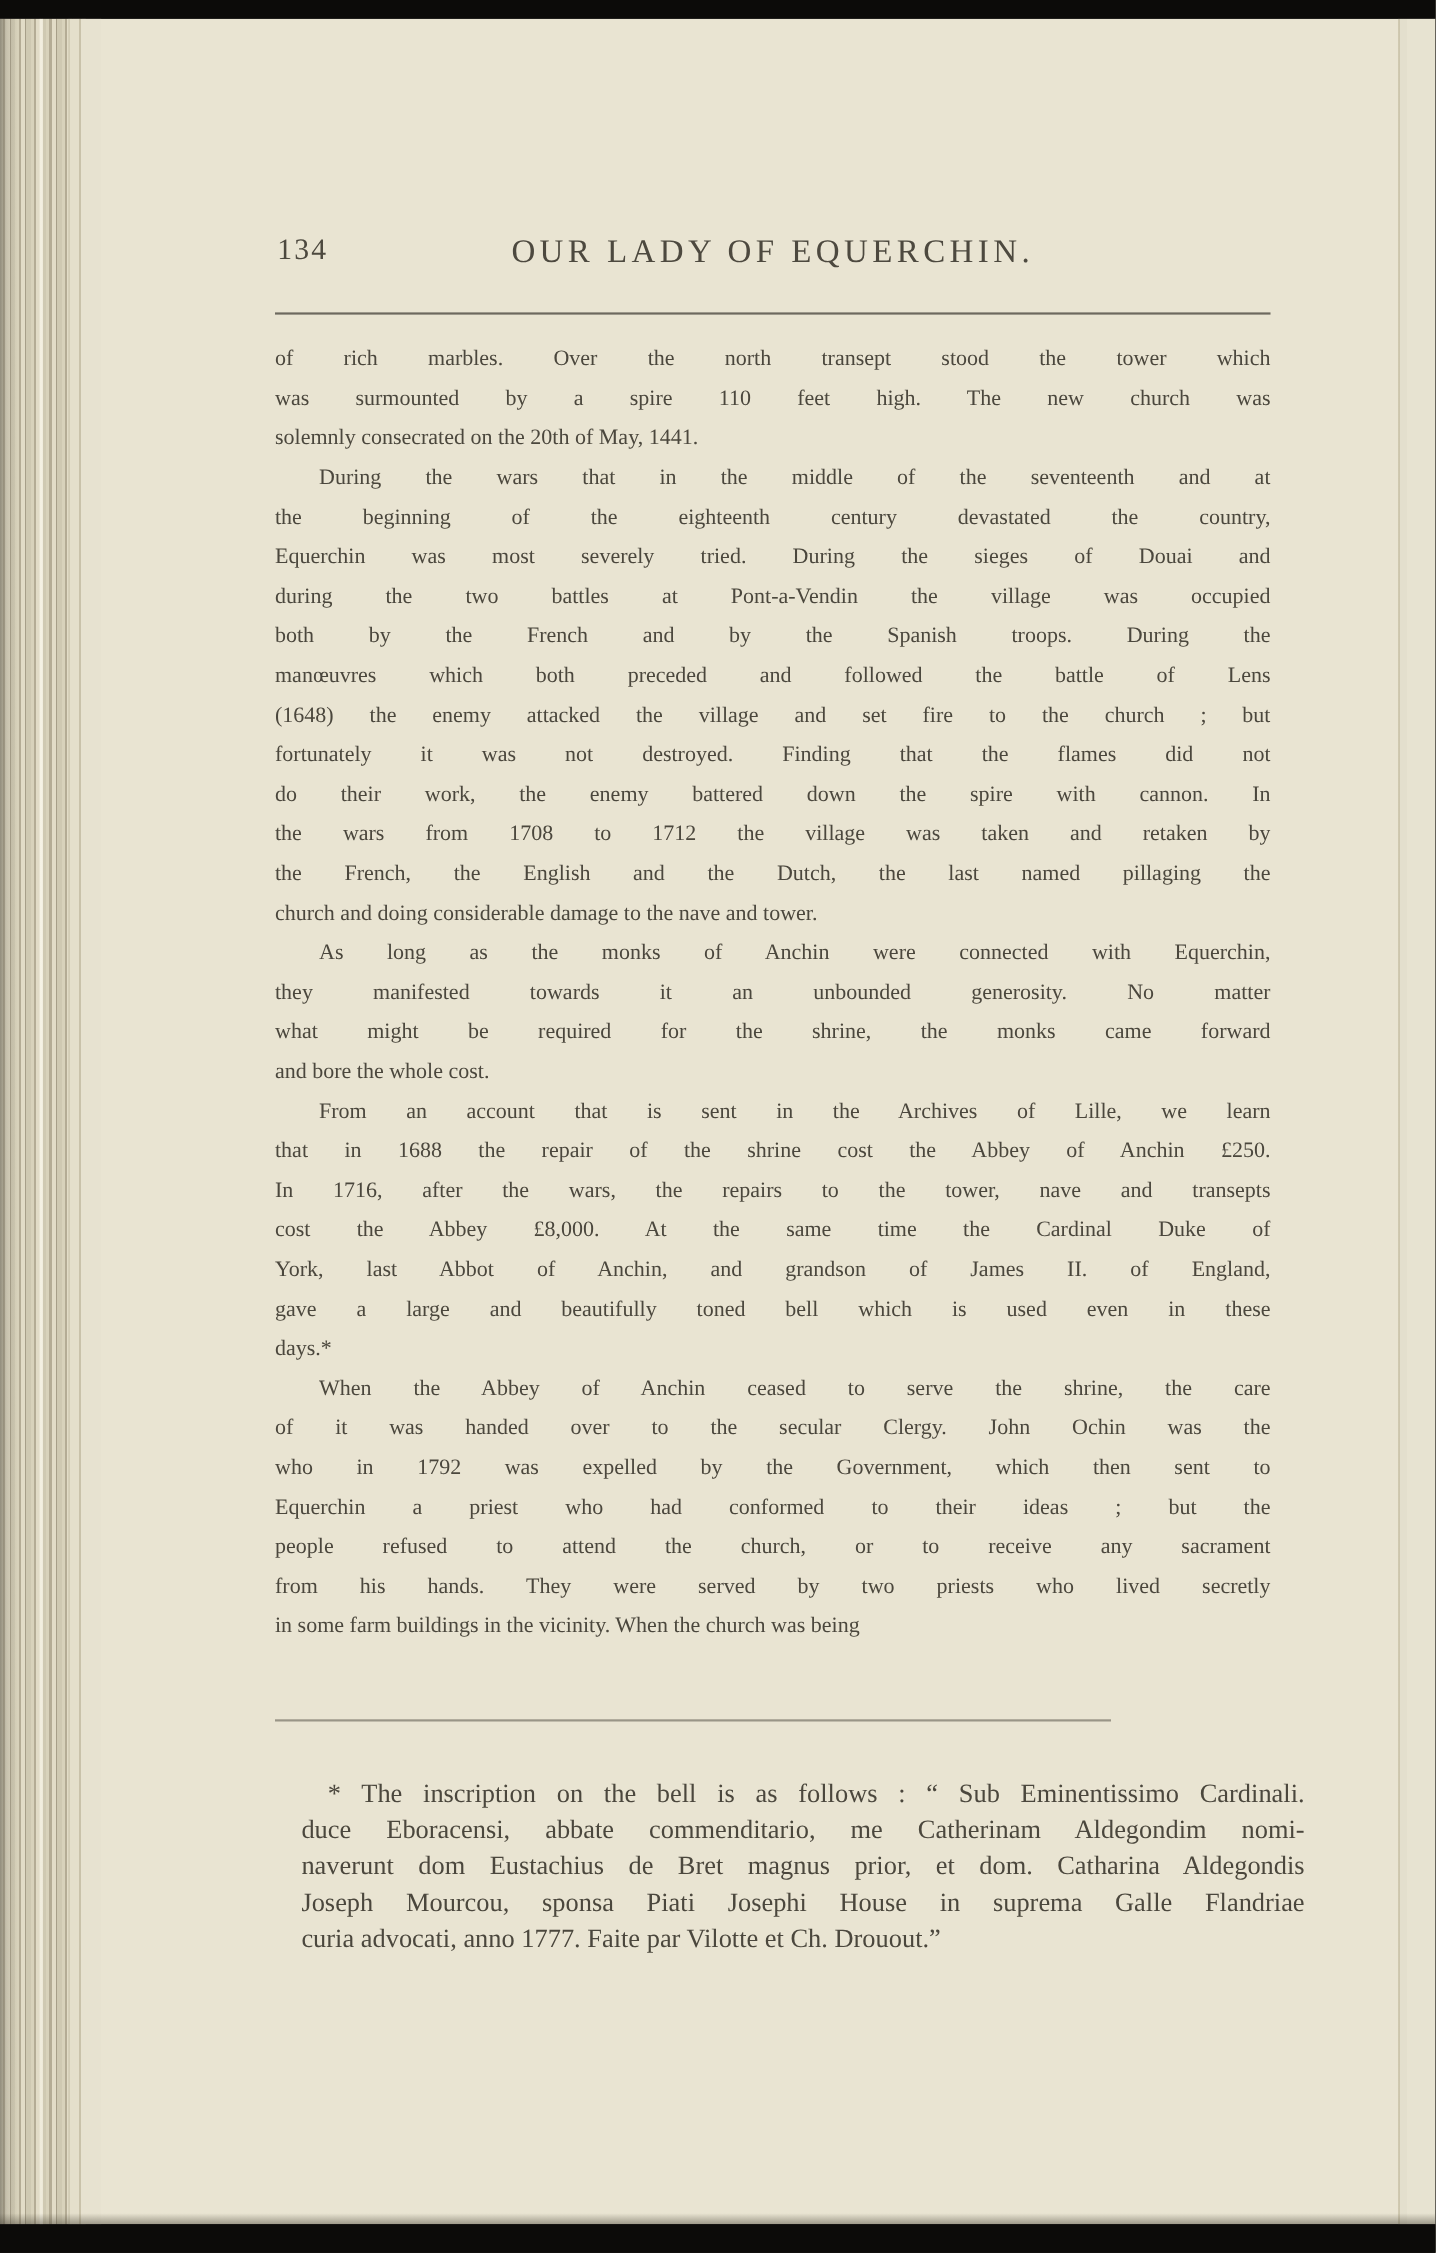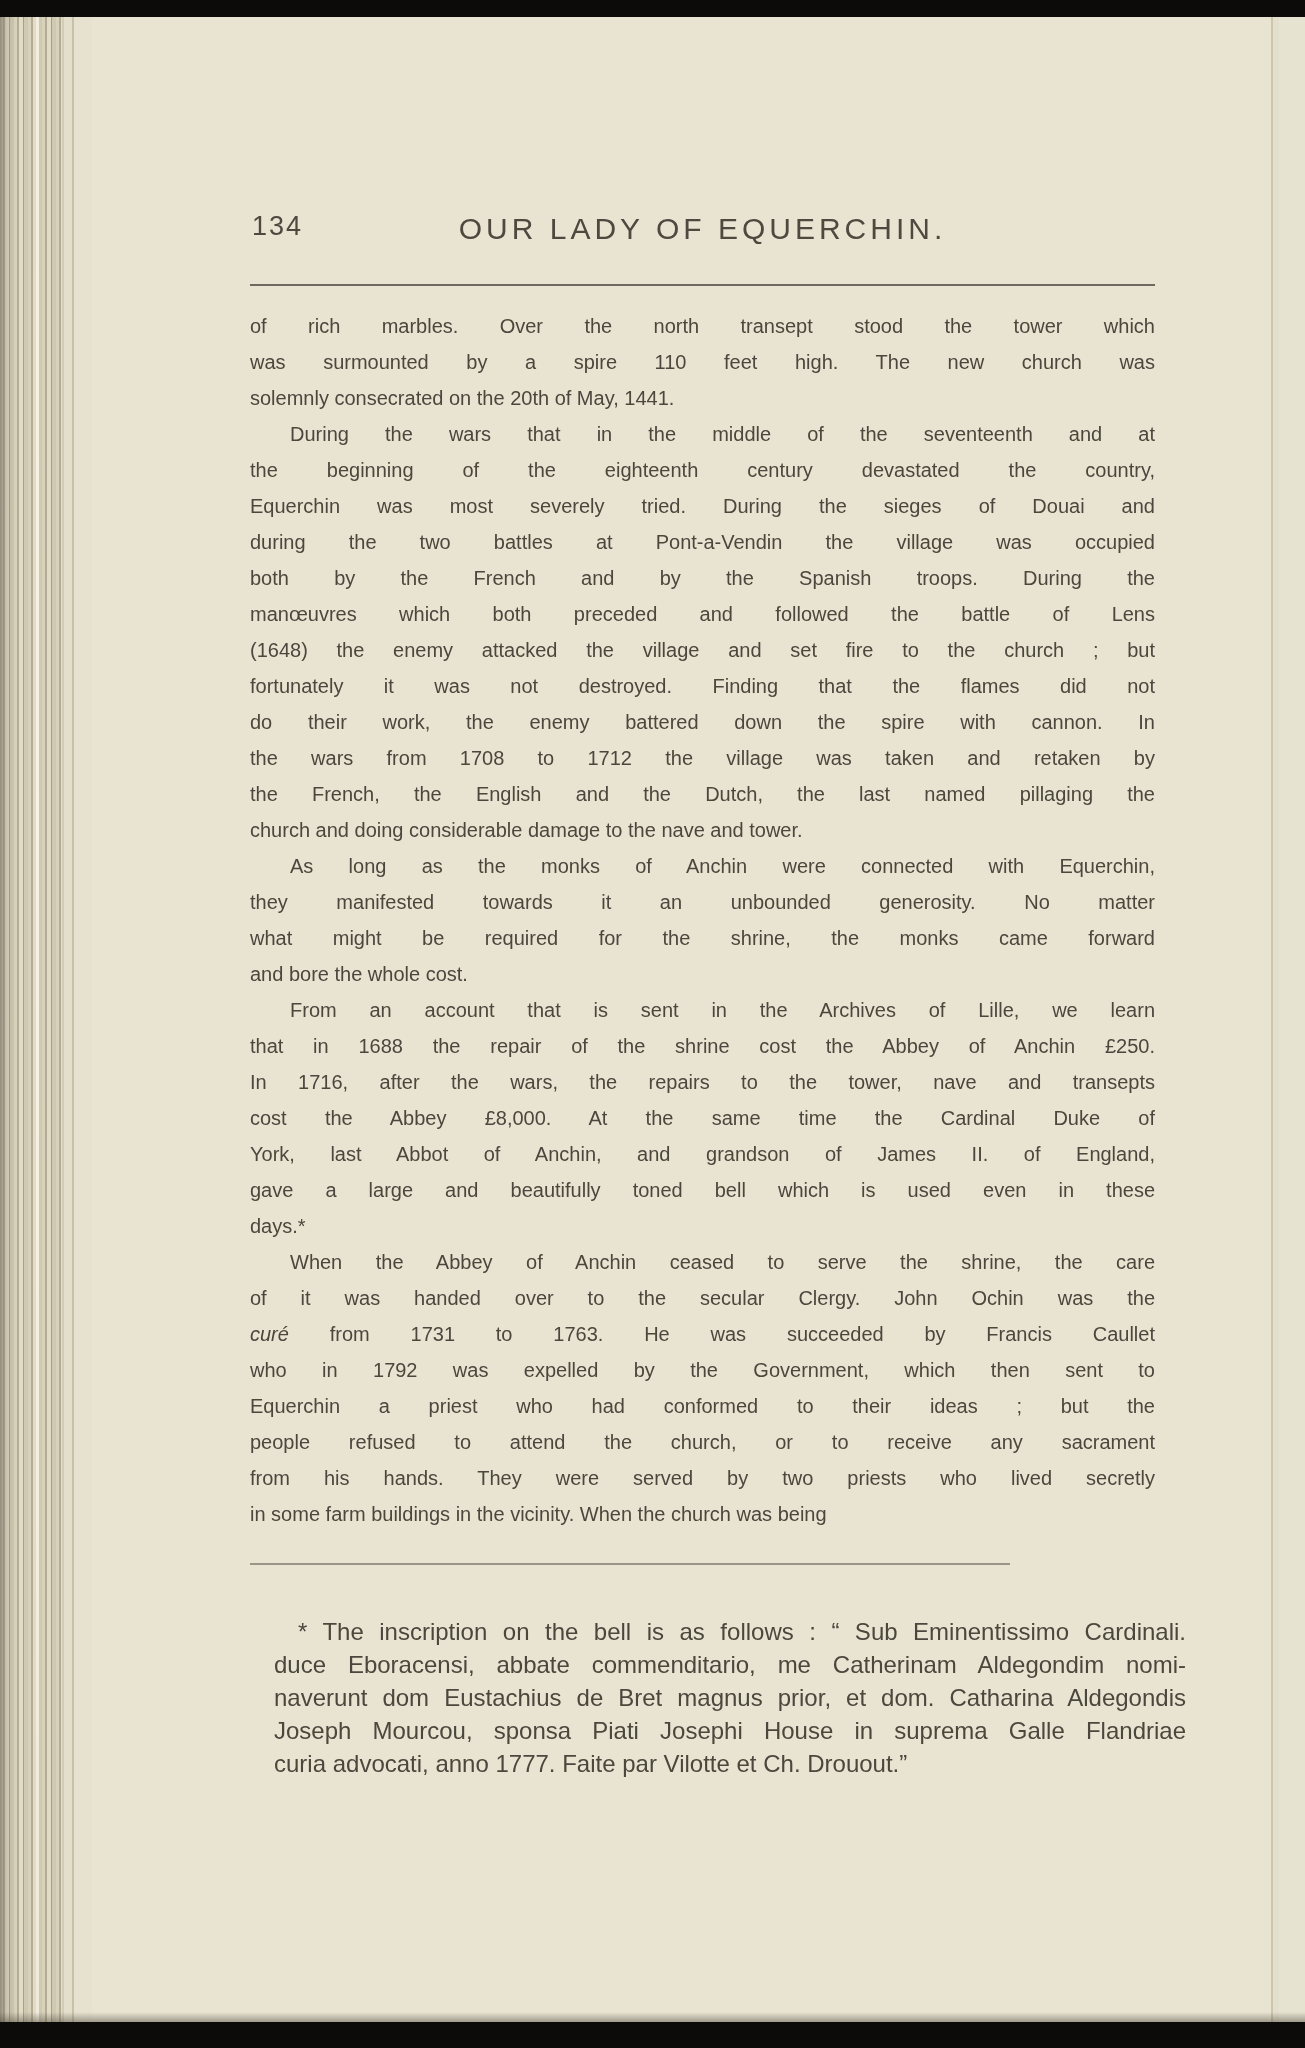--- a/index.html
+++ b/index.html
@@ -1,19 +1,19 @@
 <!DOCTYPE html>
 <html><head>
 <meta charset="utf-8">
 <style>
   html,body { margin:0; padding:0; background:#161411; }
   .screen {
     position:relative; width:1305px; height:2048px; overflow:hidden;
     background:#141210;
-    font-family:Liberation Sans, sans-serif;
+    font-family:Liberation Serif, serif;
   }
   
   .paper {
     position:absolute; left:0; top:17px; width:1305px; height:2005px;
     background: radial-gradient(ellipse at 45% 40%, #ece8d7 0%, #e9e4d2 55%, #e3decа 85%, #e0dac5 100%);
     background-color:#e9e4d2;
   }
   
   .edge-left {
     position:absolute; left:0; top:17px; width:78px; height:2005px;
@@ -125,21 +125,20 @@
         <div class="tline">that in 1688 the repair of the shrine cost the Abbey of Anchin £250.</div>
         <div class="tline">In 1716, after the wars, the repairs to the tower, nave and transepts</div>
         <div class="tline">cost the Abbey £8,000. At the same time the Cardinal Duke of</div>
         <div class="tline">York, last Abbot of Anchin, and grandson of James II. of England,</div>
         <div class="tline">gave a large and beautifully toned bell which is used even in these</div>
         <div class="tline lastline">days.*</div>
       </div>
       <div>
         <div class="tline indent">When the Abbey of Anchin ceased to serve the shrine, the care</div>
         <div class="tline">of it was handed over to the secular Clergy. John Ochin was the</div>
-        <div class="tline"><i>curé</i> from 1731 to 1763. He was succeeded by Francis Caullet</div>
         <div class="tline">who in 1792 was expelled by the Government, which then sent to</div>
         <div class="tline">Equerchin a priest who had conformed to their ideas ; but the</div>
         <div class="tline">people refused to attend the church, or to receive any sacrament</div>
         <div class="tline">from his hands. They were served by two priests who lived secretly</div>
         <div class="tline lastline">in some farm buildings in the vicinity. When the church was being</div>
       </div>
     </div>
 
   <div class="footrule"></div>
   <div class="footnote">

